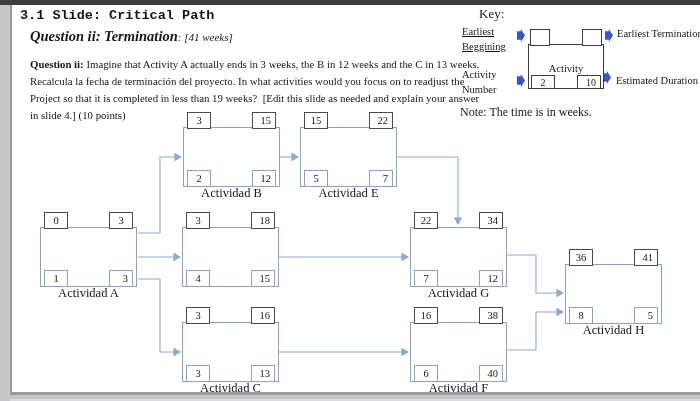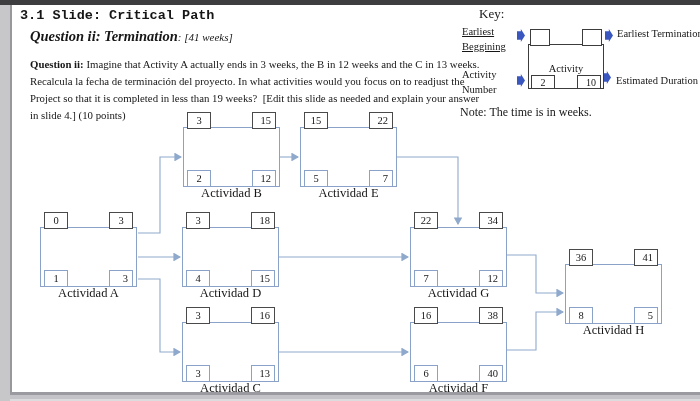--- a/index.html
+++ b/index.html
@@ -172,21 +172,20 @@
     </div>
 </div>
 
 <div class="act" style="left:182px;top:227px;">
   <div class="sb tb l ctr">
       <span>3</span>
     </div>
   <div class="sb tb r ral">
       <span>18</span>
     </div>
-  <div class="name">Actividad D</div>
   <div class="sb bb l ctr">
       <span>4</span>
     </div>
   <div class="sb bb r ral">
       <span>15</span>
     </div>
 </div>
 
 <div class="act" style="left:410px;top:227px;">
   <div class="sb tb l ctr">

